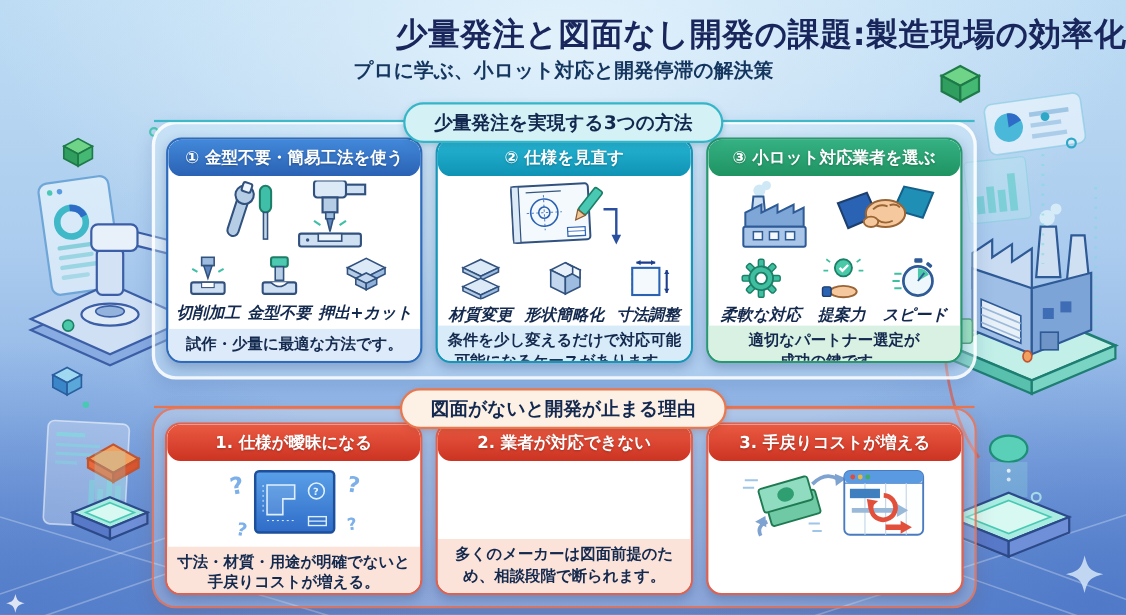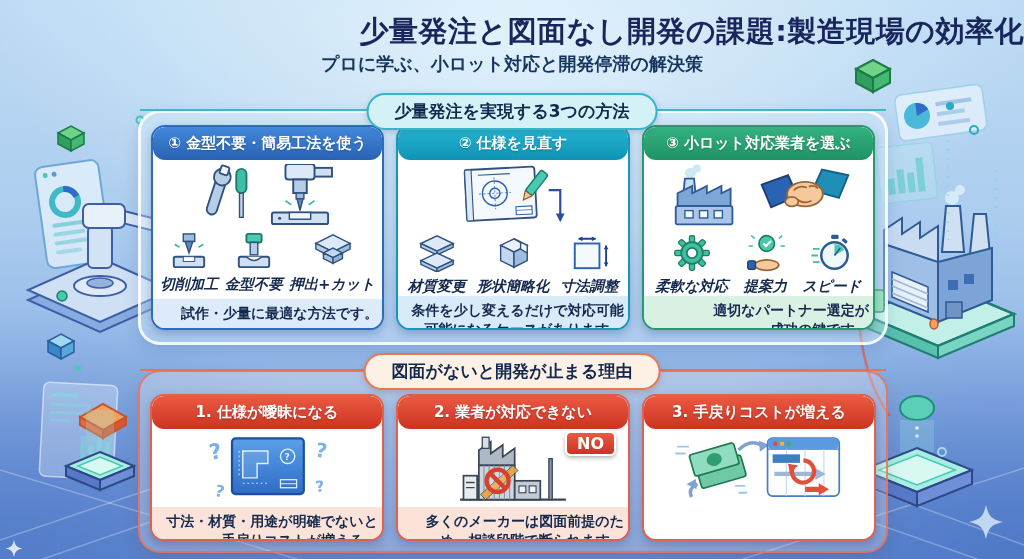--- a/index.html
+++ b/index.html
@@ -23,33 +23,33 @@
   .panel2{top:370px;height:183px;border:2px solid rgba(232,112,85,.85);
     background:rgba(252,240,234,.28);box-shadow:0 6px 16px rgba(120,60,40,.15);}
   .pill-line{position:absolute;left:140px;width:746px;height:2px;z-index:3;}
   .line1{top:109px;background:#3fb8c8;}
   .line2{top:369px;background:#e8734f;}
   .pill{position:absolute;left:50%;transform:translateX(-50%);z-index:4;
     font-size:17px;font-weight:700;color:#12284f;padding:5px 26px;border-radius:20px;white-space:nowrap;}
   .pill1{top:93px;background:#d4f1f5;border:2px solid #35b6c8;box-shadow:0 2px 6px rgba(30,90,120,.25);text-align:center;}
   .pill2{top:353px;background:#fdf0e4;border:2px solid #e8784f;box-shadow:0 2px 6px rgba(140,60,40,.25);}
   .cards{position:absolute;left:10px;right:10px;top:12px;bottom:12px;display:flex;gap:12px;}
-  .panel2 .cards{top:22px;bottom:10px;}
+  .panel2 .cards{top:12px;bottom:10px;}
   .card{flex:1;display:flex;flex-direction:column;background:#ffffff;border-radius:14px;
     overflow:hidden;box-sizing:border-box;border:2px solid var(--c);
     box-shadow:0 4px 10px rgba(25,55,110,.28);}
   .card-head{flex:0 0 auto;text-align:center;color:#fff;font-weight:700;font-size:15px;
     padding:7px 4px;border-radius:12px;background:linear-gradient(180deg,var(--hg1),var(--hg2));
     text-shadow:0 1px 2px rgba(0,0,0,.25);white-space:nowrap;}
   .hero{flex:0 0 auto;display:flex;justify-content:center;align-items:center;gap:10px;
     padding:4px 2px 0 2px;position:relative;}
   .items{flex:0 0 auto;display:flex;justify-content:space-around;align-items:flex-end;padding:2px 4px 0 4px;}
   .item{display:flex;flex-direction:column;align-items:center;font-style:italic;}
   .item-label{font-size:14.5px;font-weight:700;color:#14294e;white-space:nowrap;margin-top:1px;}
-  .note{margin-top:auto;background:var(--fb);text-align:right;font-size:14px;font-weight:700;
+  .note{margin-top:auto;background:var(--fb);text-align:center;font-size:14px;font-weight:700;
     color:#14294e;padding:5px 4px;line-height:1.38;white-space:pre-line;}
   .no-badge{position:absolute;right:12px;top:2px;background:linear-gradient(#ea5a42,#cc3322);
     color:#fff;font-weight:700;font-size:16px;padding:1px 10px;border-radius:6px;
     border:2px solid #fff;box-shadow:0 2px 4px rgba(0,0,0,.3);}
 </style>
 </head>
 <body>
 
 <div class="page">
 
@@ -439,41 +439,20 @@
               <path d="M90 56.5 h18" stroke="#dff0fb" stroke-width="1.2"></path>
             </svg>
           </span>
         </div>
         <div class="note">寸法・材質・用途が明確でないと
 手戻りコストが増える。</div>
       </div>
 
       <div class="card" style="--c:#e0614d;--hg1:#ea5a42;--hg2:#cc3322;--fb:#fbe3da">
         <div class="card-head">2. 業者が対応できない</div>
-        <div class="hero">
-          <span>
-            <svg width="140" height="70" viewBox="0 0 140 82">
-              <path d="M8 78 H132" stroke="#3a4654" stroke-width="2.5"></path>
-              <rect x="112" y="30" width="4" height="48" fill="#8a94a2" stroke="#3a4654" stroke-width="1.5"></rect>
-              <rect x="12" y="50" width="16" height="28" fill="#e8ecf1" stroke="#3a4654" stroke-width="2"></rect>
-              <path d="M15 58 h10 M15 64 h10" stroke="#3a4654" stroke-width="1.5"></path>
-              <path d="M30 38 V20 L44 10 V24 L58 14 V28 L72 18 V38 Z" fill="#aeb9c6" stroke="#3a4654" stroke-width="2"></path>
-              <rect x="34" y="5" width="8" height="13" fill="#d8dee6" stroke="#3a4654" stroke-width="1.5"></rect>
-              <rect x="30" y="38" width="42" height="40" fill="#cdd5de" stroke="#3a4654" stroke-width="2"></rect>
-              <path d="M36 38 v40 M42 38 v40 M48 38 v40 M54 38 v40 M60 38 v40 M66 38 v40" stroke="#8a94a2" stroke-width="1.3"></path>
-              <polygon points="32,72 70,38 76,44 38,78" fill="#e8a23e" opacity=".9" stroke="#3a4654" stroke-width="1"></polygon>
-              <rect x="72" y="56" width="30" height="22" fill="#c3ccd6" stroke="#3a4654" stroke-width="2"></rect>
-              <rect x="77" y="62" width="8" height="8" fill="#eef2f6" stroke="#3a4654" stroke-width="1.3"></rect>
-              <rect x="89" y="62" width="8" height="8" fill="#eef2f6" stroke="#3a4654" stroke-width="1.3"></rect>
-              <circle cx="52" cy="56" r="13" fill="rgba(255,255,255,.15)" stroke="#d8402e" stroke-width="5"></circle>
-              <path d="M43 47 L61 65" stroke="#d8402e" stroke-width="5"></path>
-            </svg>
-          </span>
-          <div class="no-badge">NO</div>
-        </div>
         <div class="note">多くのメーカーは図面前提のた
 め、相談段階で断られます。</div>
       </div>
 
       <div class="card" style="--c:#e0614d;--hg1:#ea5a42;--hg2:#cc3322;--fb:#fbe3da">
         <div class="card-head">3. 手戻りコストが増える</div>
         <div class="hero">
           <span>
             <svg width="196" height="70" viewBox="0 0 196 82">
               <path d="M2 16 h14 M0 24 h12 M70 62 h12 M74 70 h10" stroke="#9fc6e8" stroke-width="2.2"></path>

